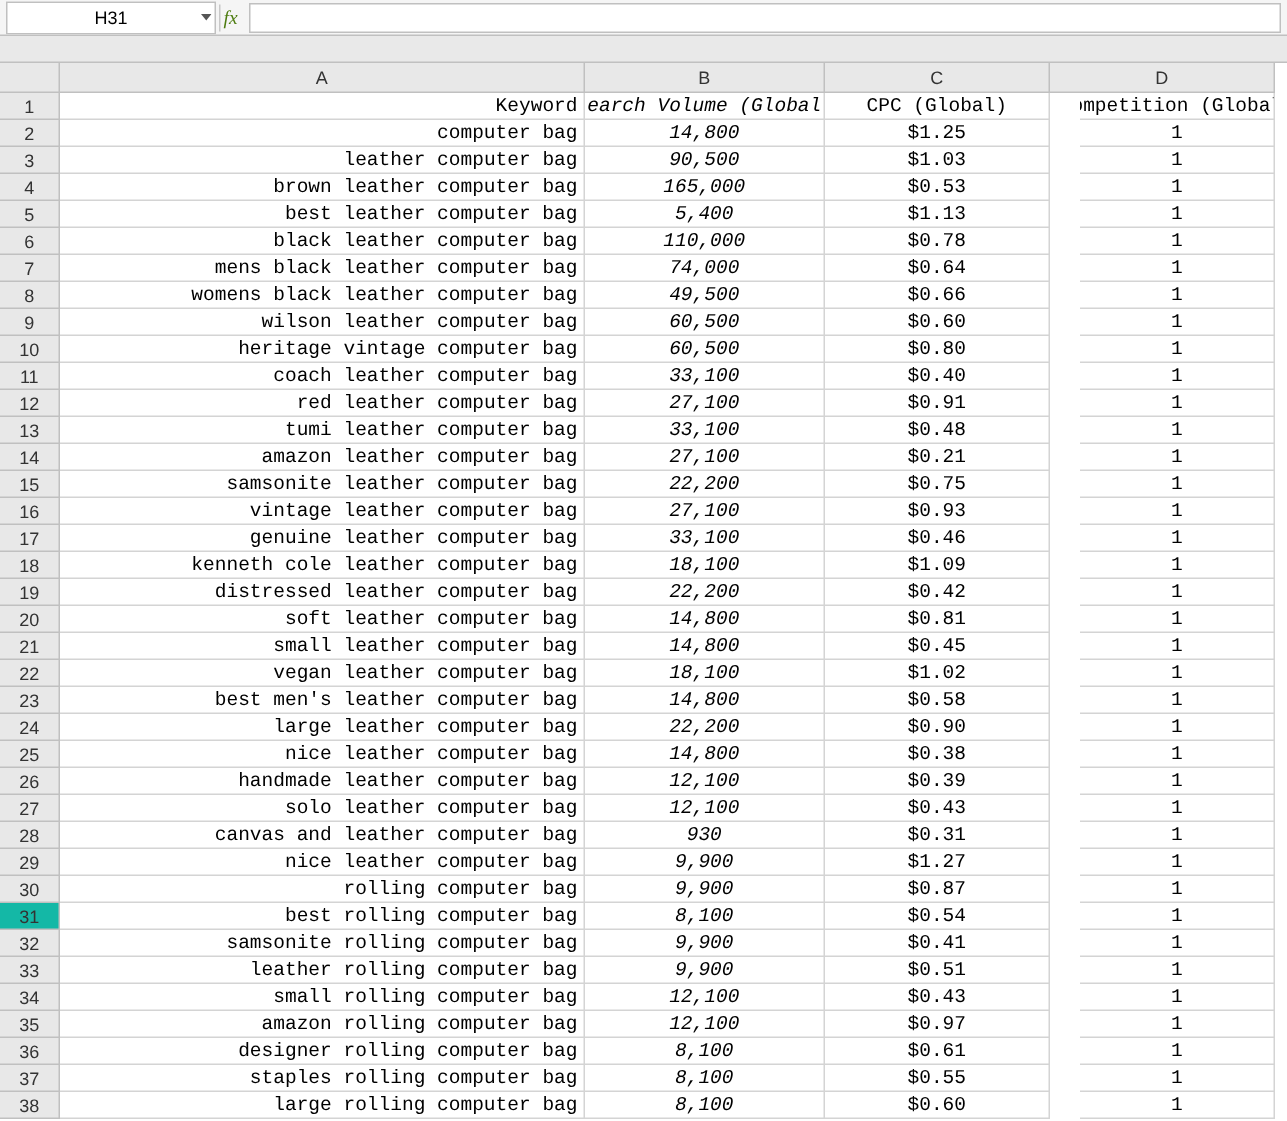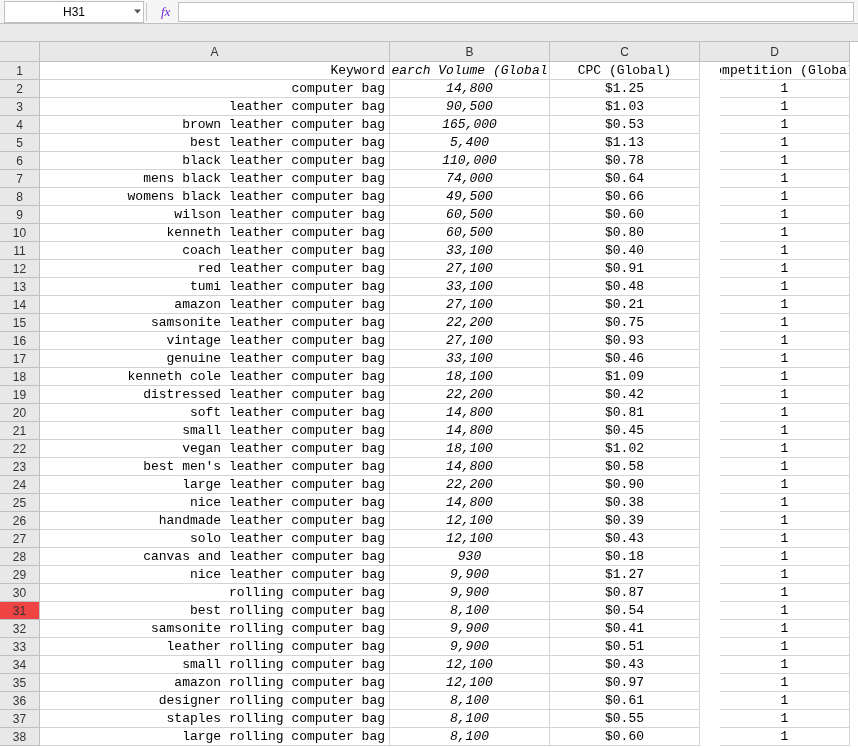--- a/index.html
+++ b/index.html
@@ -31,22 +31,22 @@
   }
   .name-box .dd {
     position: absolute;
     right: 2px;
     font-size: 9px;
     color: #555;
   }
   .fx-icon {
     font-style: italic;
     font-family: "Times New Roman", serif;
-    color: #6d28d9;
-    margin: 0 8px 0 12px;
+    color: #4d7c0f;
+    margin: 0 8px 0 0;
     font-size: 13px;
   }
   .fx-divider {
     width: 1px; height: 18px; background: #c8c8c8; margin: 0 2px;
   }
   .formula-input {
     flex: 1;
     height: 20px;
     border: 1px solid #c0c0c0;
     background: #fff;
@@ -73,21 +73,21 @@
     align-items: center;
     justify-content: center;
     height: 20px;
     font-family: "Segoe UI", Tahoma, Arial, sans-serif;
     font-size: 12px;
     color: #333;
   }
   .corner { height: 20px; }
   .rowhdr { height: 18px; }
   .rowhdr.active {
-    background: #ef4444;
+    background: #14b8a6;
   }
   .cell {
     border-right: 1px solid #d4d4d4;
     border-bottom: 1px solid #d4d4d4;
     height: 18px;
     padding: 0 4px;
     display: flex;
     align-items: center;
     overflow: hidden;
     white-space: nowrap;
@@ -168,21 +168,21 @@
     <div class="cell col-a">womens black leather computer bag</div>
     <div class="cell col-b">49,500</div>
     <div class="cell col-c">$0.66</div>
     <div class="cell col-d">1</div>
     <div class="rowhdr">9</div>
     <div class="cell col-a">wilson leather computer bag</div>
     <div class="cell col-b">60,500</div>
     <div class="cell col-c">$0.60</div>
     <div class="cell col-d">1</div>
     <div class="rowhdr">10</div>
-    <div class="cell col-a">kenneth leather computer bag</div>
+    <div class="cell col-a">heritage vintage computer bag</div>
     <div class="cell col-b">60,500</div>
     <div class="cell col-c">$0.80</div>
     <div class="cell col-d">1</div>
     <div class="rowhdr">11</div>
     <div class="cell col-a">coach leather computer bag</div>
     <div class="cell col-b">33,100</div>
     <div class="cell col-c">$0.40</div>
     <div class="cell col-d">1</div>
     <div class="rowhdr">12</div>
     <div class="cell col-a">red leather computer bag</div>
@@ -260,21 +260,21 @@
     <div class="cell col-c">$0.39</div>
     <div class="cell col-d">1</div>
     <div class="rowhdr">27</div>
     <div class="cell col-a">solo leather computer bag</div>
     <div class="cell col-b">12,100</div>
     <div class="cell col-c">$0.43</div>
     <div class="cell col-d">1</div>
     <div class="rowhdr">28</div>
     <div class="cell col-a">canvas and leather computer bag</div>
     <div class="cell col-b">930</div>
-    <div class="cell col-c">$0.18</div>
+    <div class="cell col-c">$0.31</div>
     <div class="cell col-d">1</div>
     <div class="rowhdr">29</div>
     <div class="cell col-a">nice leather computer bag</div>
     <div class="cell col-b">9,900</div>
     <div class="cell col-c">$1.27</div>
     <div class="cell col-d">1</div>
     <div class="rowhdr">30</div>
     <div class="cell col-a">rolling computer bag</div>
     <div class="cell col-b">9,900</div>
     <div class="cell col-c">$0.87</div>

